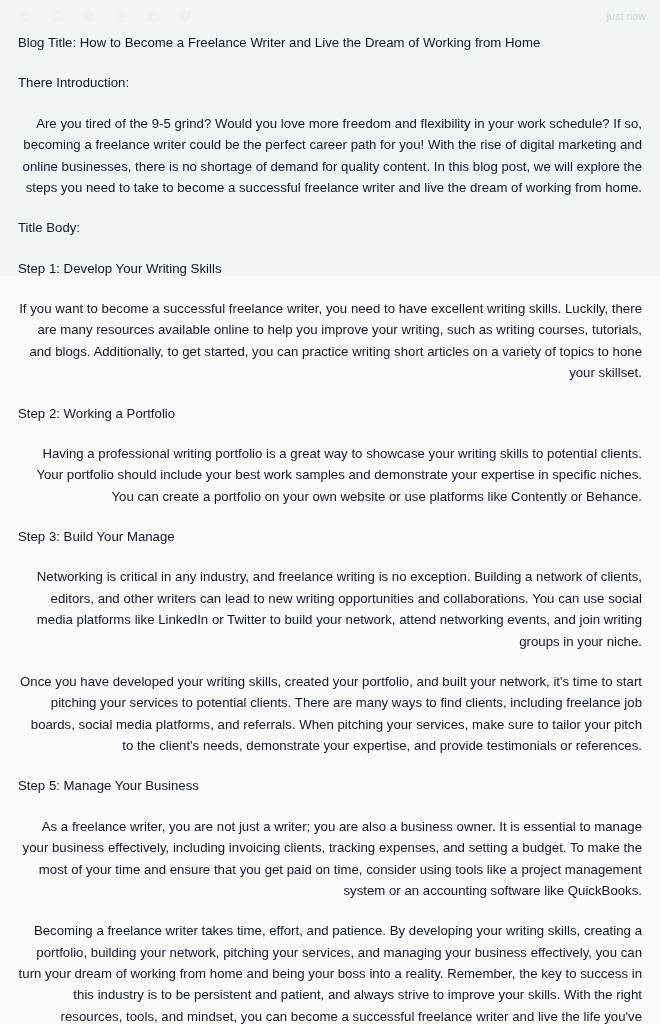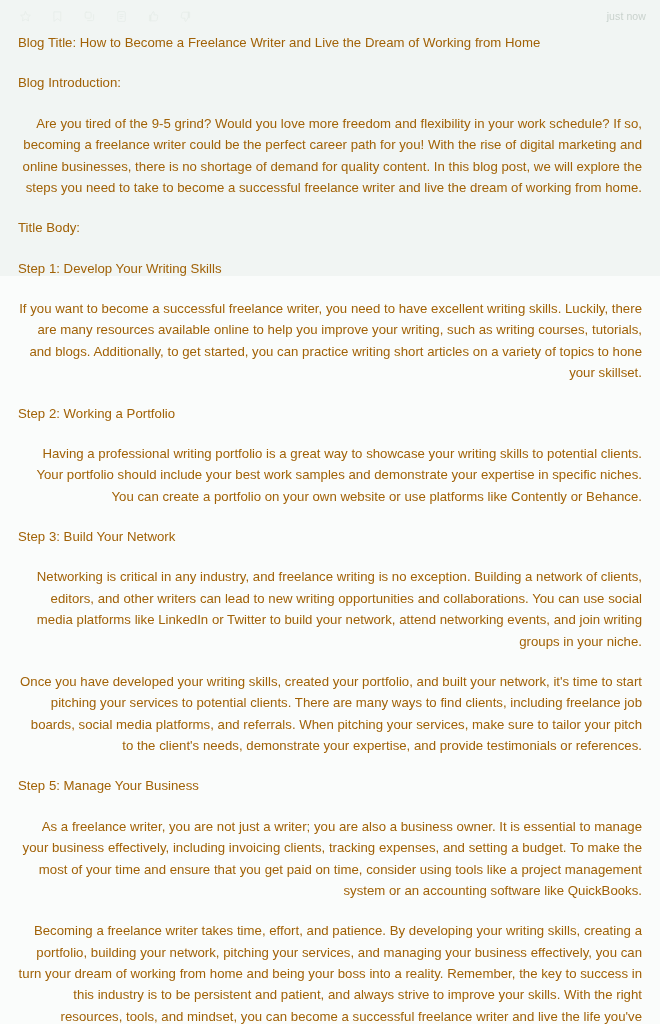--- a/index.html
+++ b/index.html
@@ -83,21 +83,21 @@
 
   
   .article {
     padding: 0 18px 0 18px;
     color: #374151;
     font-size: 13.2px;
     line-height: 1.62;
   }
   .article p {
     margin: 0 0 19px 0;
-    color: #a16207;
+    color: #0f172a;
     letter-spacing: 0.02px;
   }
   .article p.heading {
     margin-bottom: 19px;
   }
   .article p.para {
     margin-bottom: 19px;
     text-align: right;
   }
   .article p:first-child { margin-top: 0; }
@@ -157,28 +157,28 @@
               <path d="M17 13.5l-4.2 7.5c-1.4 0-2.3-1-2.1-2.4l.5-3.6H5.8c-1.2 0-2-1-1.8-2.1l1.3-6.6C5.5 5 6.4 4 7.7 4H17z"></path>
             </svg>
         </div>
 
       </div>
       <div class="timestamp">just now</div>
     </div>
 
     <div class="article">
       <p class="heading">Blog Title: How to Become a Freelance Writer and Live the Dream of Working from Home</p>
-      <p class="heading">Blog Introduction:</p>
+      <p class="heading">There Introduction:</p>
       <p class="para">Are you tired of the 9-5 grind? Would you love more freedom and flexibility in your work schedule? If so, becoming a freelance writer could be the perfect career path for you! With the rise of digital marketing and online businesses, there is no shortage of demand for quality content. In this blog post, we will explore the steps you need to take to become a successful freelance writer and live the dream of working from home.</p>
       <p class="heading">Title Body:</p>
       <p class="heading">Step 1: Develop Your Writing Skills</p>
       <p class="para">If you want to become a successful freelance writer, you need to have excellent writing skills. Luckily, there are many resources available online to help you improve your writing, such as writing courses, tutorials, and blogs. Additionally, to get started, you can practice writing short articles on a variety of topics to hone your skillset.</p>
       <p class="heading">Step 2: Working a Portfolio</p>
       <p class="para">Having a professional writing portfolio is a great way to showcase your writing skills to potential clients. Your portfolio should include your best work samples and demonstrate your expertise in specific niches. You can create a portfolio on your own website or use platforms like Contently or Behance.</p>
-      <p class="heading">Step 3: Build Your Network</p>
+      <p class="heading">Step 3: Build Your Manage</p>
       <p class="para">Networking is critical in any industry, and freelance writing is no exception. Building a network of clients, editors, and other writers can lead to new writing opportunities and collaborations. You can use social media platforms like LinkedIn or Twitter to build your network, attend networking events, and join writing groups in your niche.</p>
       <p class="para">Once you have developed your writing skills, created your portfolio, and built your network, it's time to start pitching your services to potential clients. There are many ways to find clients, including freelance job boards, social media platforms, and referrals. When pitching your services, make sure to tailor your pitch to the client's needs, demonstrate your expertise, and provide testimonials or references.</p>
       <p class="heading">Step 5: Manage Your Business</p>
       <p class="para">As a freelance writer, you are not just a writer; you are also a business owner. It is essential to manage your business effectively, including invoicing clients, tracking expenses, and setting a budget. To make the most of your time and ensure that you get paid on time, consider using tools like a project management system or an accounting software like QuickBooks.</p>
       <p class="para">Becoming a freelance writer takes time, effort, and patience. By developing your writing skills, creating a portfolio, building your network, pitching your services, and managing your business effectively, you can turn your dream of working from home and being your boss into a reality. Remember, the key to success in this industry is to be persistent and patient, and always strive to improve your skills. With the right resources, tools, and mindset, you can become a successful freelance writer and live the life you've always wanted.</p>
     </div>
 
   </div>
 </div>
 

